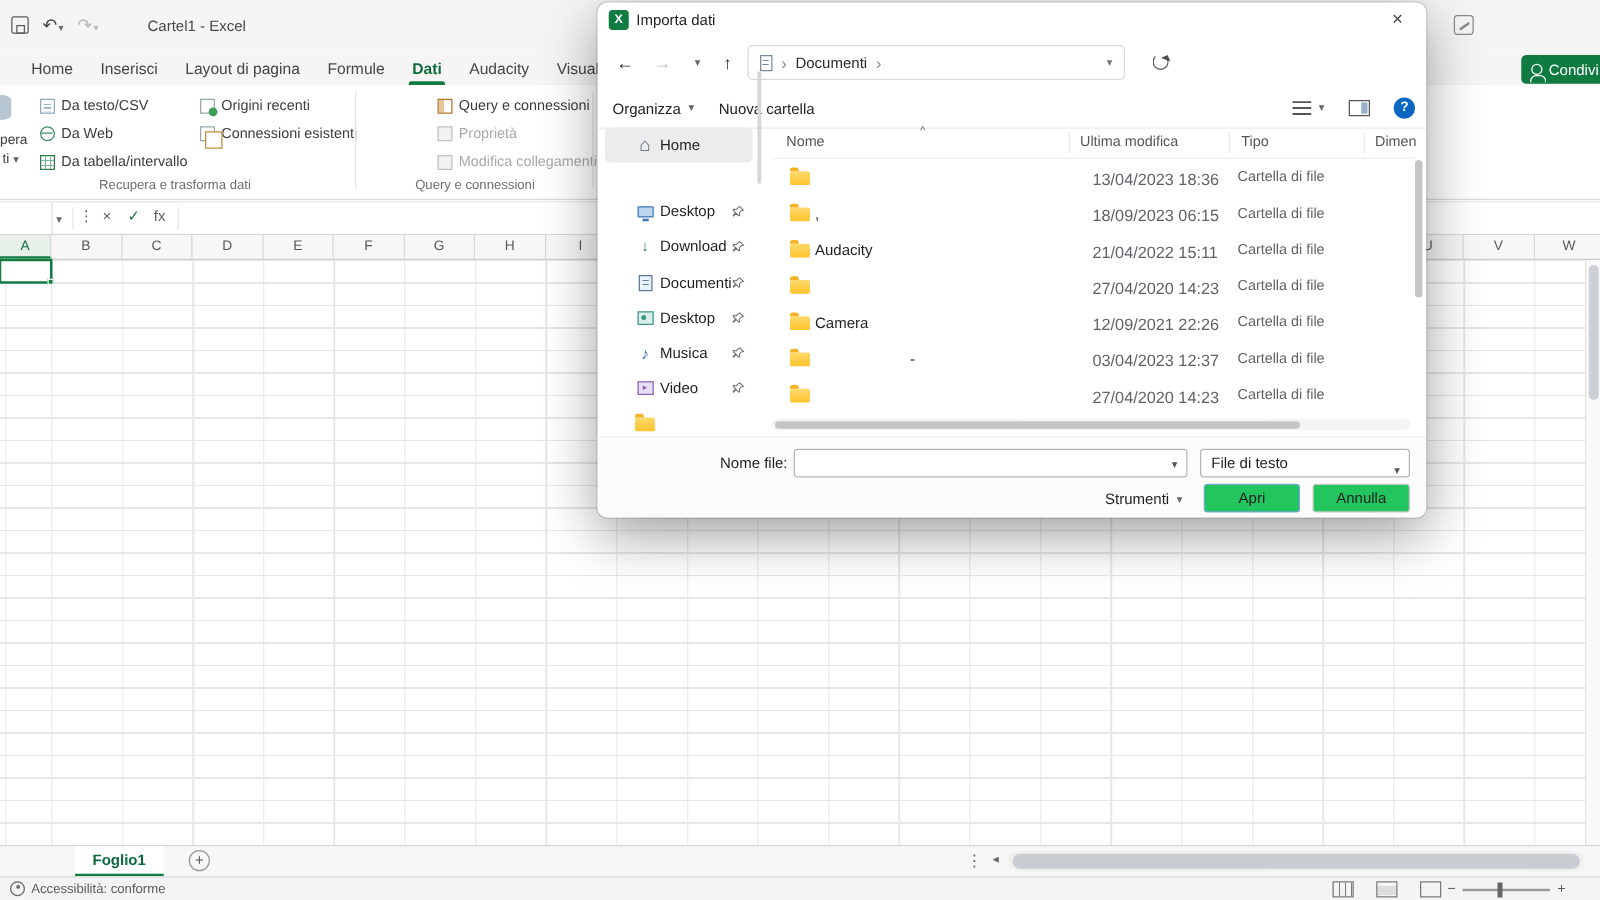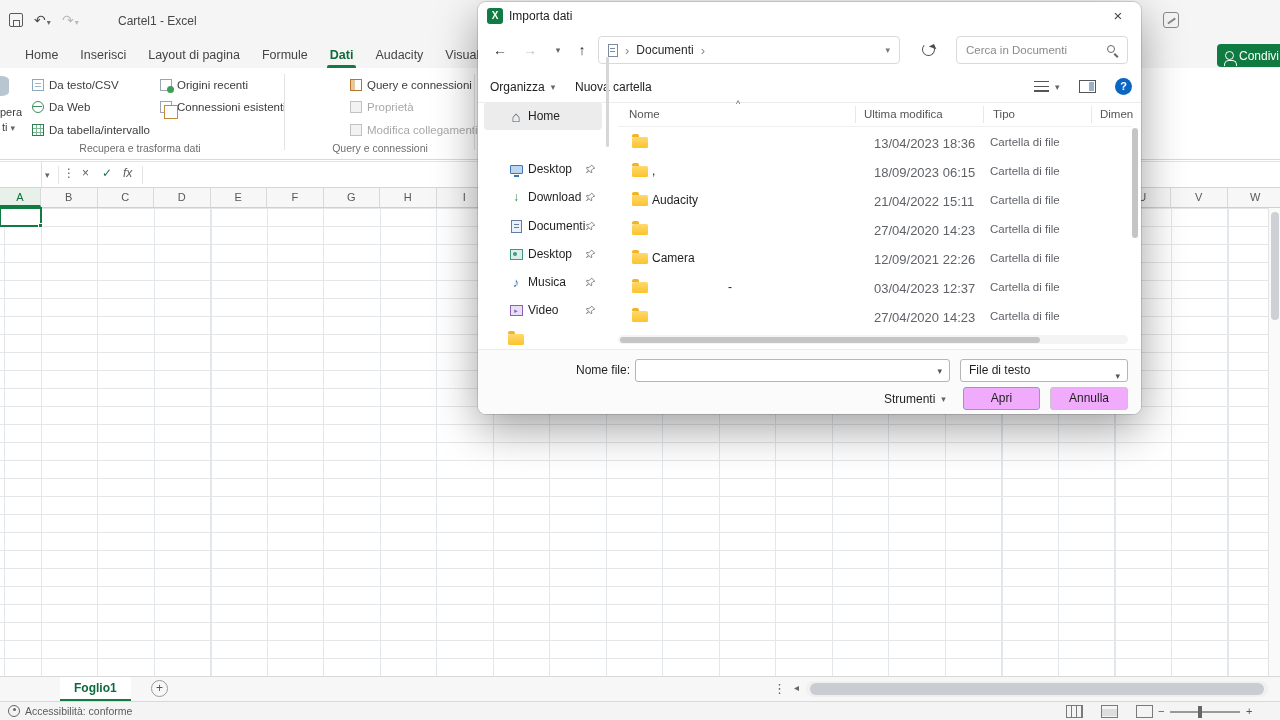--- a/index.html
+++ b/index.html
@@ -152,21 +152,21 @@
 
   .dlg-footer{position:absolute;left:0;top:347px;width:100%;height:65px;background:#fbfbfb;border-top:1px solid #ececec}
   .fn-label{position:absolute;left:40px;top:13px;width:112px;text-align:right;font-size:12px;color:#1f1f1f}
   .fn-input{position:absolute;left:157px;top:9px;width:315px;height:23px;border:1px solid #b5b5b5;border-radius:3px;background:#fff}
   .fn-input input{position:absolute;left:5px;top:2px;width:290px;height:17px;border:none;outline:none;font-family:inherit;font-size:12px}
   .caret{position:absolute;left:6px;top:4px;width:1px;height:14px;background:#222;animation:blink 1s steps(1) infinite}
   @keyframes blink{50%{opacity:0}}
   .combo-dd{position:absolute;right:7px;top:6px;font-size:9px;color:#555}
   .ft-select{position:absolute;left:482px;top:9px;width:168px;height:23px;border:1px solid #b5b5b5;border-radius:3px;background:#fff;font-size:12px;color:#1f1f1f;line-height:21px;padding-left:8px}
   .tools{position:absolute;left:406px;top:38px;height:22px;display:flex;align-items:center;gap:6px;font-size:12px;color:#1f1f1f}
-  .btn{position:absolute;top:37px;height:23px;border-radius:3px;background:#f0abfc;font-size:12px;color:#1f1f1f;text-align:center;line-height:21px}
+  .btn{position:absolute;top:37px;height:23px;border-radius:3px;background:#22c55e;font-size:12px;color:#1f1f1f;text-align:center;line-height:21px}
   .btn-open{left:485px;width:77px;border:1px solid #72a7d3}
   .btn-cancel{left:572px;width:78px;border:1px solid #c6c6c6}
 
   .pin-svg{display:block}
 </style>
 </head>
 <body>
 
 <div class="xl-titlebar">
   <span class="save-ic"></span>
@@ -242,21 +242,21 @@
   <div class="rb-grp" style="left:284px;width:192px">Query e connessioni</div>
 </div>
 
 <div class="xl-formula">
   <span class="namebox"></span>
   <span class="fb-glyph dd9" style="left:45px;top:8px">▾</span>
   <span class="fb-sep" style="left:58px"></span>
   <span class="fb-glyph" style="left:63px">⋮</span>
   <span class="fb-glyph" style="left:82px">×</span>
   <span class="fb-glyph" style="left:102px;color:#1e7145">✓</span>
-  <span class="fb-glyph" style="left:123px;font-style:italic">fx</span>
+  <span class="fb-glyph" style="left:123px;">fx</span>
   <span class="fb-sep" style="left:142px"></span>
   <span class="fb-input"></span>
 </div>
 
 <div class="xl-colheads">
   <span class="ch first">A</span>
   <span class="ch">B</span>
   <span class="ch">C</span>
   <span class="ch">D</span>
   <span class="ch">E</span>
@@ -325,24 +325,20 @@
 
   <div class="crumb">
     <span class="crumb-doc"></span>
     <span class="crumb-sep">›</span>
     <span>Documenti</span>
     <span class="crumb-sep">›</span>
     <span class="crumb-dd">▾</span>
   </div>
   <span class="refresh-ic"></span>
 
-  <div class="searchbox">
-    <input type="text" placeholder="Cerca in Documenti" style="">
-    <span class="mag-ic"></span>
-  </div>
 
   <div class="cmdbar">
     <span class="cmd-item" style="left:12px">
         <span>Organizza</span>
         <span class="dd9">▾</span>
       </span>
     <span class="cmd-item" style="left:97px">
         <span>Nuova cartella</span>
       </span>
     <span class="cmd-item" style="left:556px">

